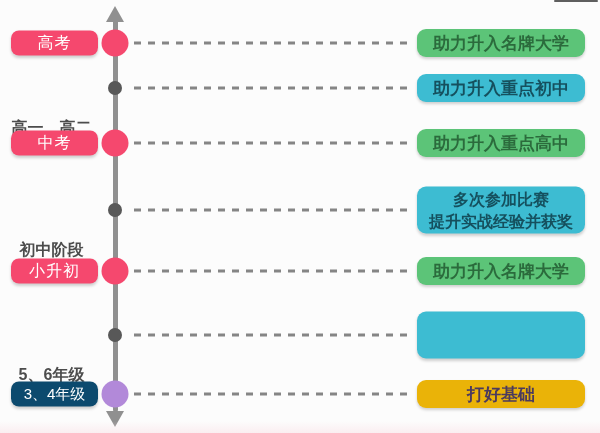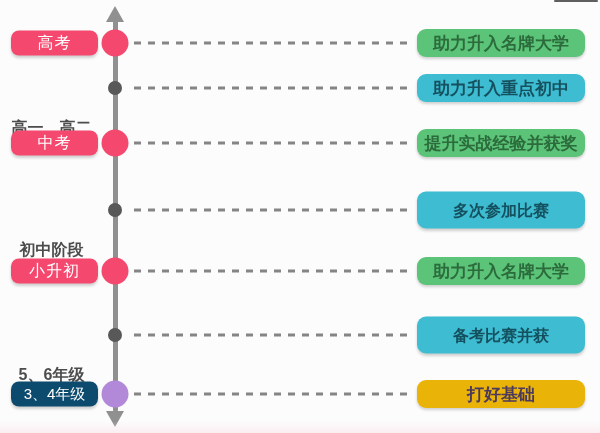--- a/index.html
+++ b/index.html
@@ -105,21 +105,21 @@
     border-radius: 9px;
     display: flex;
     flex-direction: column;
     align-items: center;
     justify-content: center;
     font-weight: bold;
     text-align: center;
     box-shadow: 0 2px 3px rgba(0,0,0,0.18);
   }
   .card.h1 { height: 28px; font-size: 17px; }
-  .card.h2 { height: 37px; font-size: 16px; line-height: 1.35; }
+  .card.h2 { height: 47px; font-size: 16px; line-height: 1.35; }
   .card.green  { background: #5cc478; color: #2b6b3c; }
   .card.teal   { background: #3dbcd2; color: #15505e; }
   .card.purple { background: #eab308; color: #4b3a5e; font-size: 17px; }
   
   .top-right-line {
     position: absolute;
     left: 554px;
     top: 0;
     width: 44px;
     height: 2px;
@@ -157,45 +157,45 @@
         <div class="dash"></div>
         <div class="card teal h1">
           <span>助力升入重点初中</span>
         </div>
       </div>
       <div class="row" style="top: 143px;">
         <div class="badge pink">中考</div>
         <div class="dot big pink"></div>
         <div class="dash"></div>
         <div class="card green h1">
-          <span>提升实战经验并获奖</span>
+          <span>助力升入重点高中</span>
         </div>
       </div>
       <div class="row" style="top: 210px;">
         <div class="plain-label">初中阶段</div>
         <div class="dot small"></div>
         <div class="dash"></div>
         <div class="card teal h2">
           <span>多次参加比赛</span>
+          <span>提升实战经验并获奖</span>
         </div>
       </div>
       <div class="row" style="top: 271px;">
         <div class="badge pink">小升初</div>
         <div class="dot big pink"></div>
         <div class="dash"></div>
         <div class="card green h1">
           <span>助力升入名牌大学</span>
         </div>
       </div>
       <div class="row" style="top: 335px;">
         <div class="plain-label">5、6年级</div>
         <div class="dot small"></div>
         <div class="dash"></div>
         <div class="card teal h2">
-          <span>备考比赛并获</span>
         </div>
       </div>
       <div class="row" style="top: 394px;">
         <div class="badge purple">3、4年级</div>
         <div class="dot big purple"></div>
         <div class="dash"></div>
         <div class="card purple h1">
           <span>打好基础</span>
         </div>
       </div>

